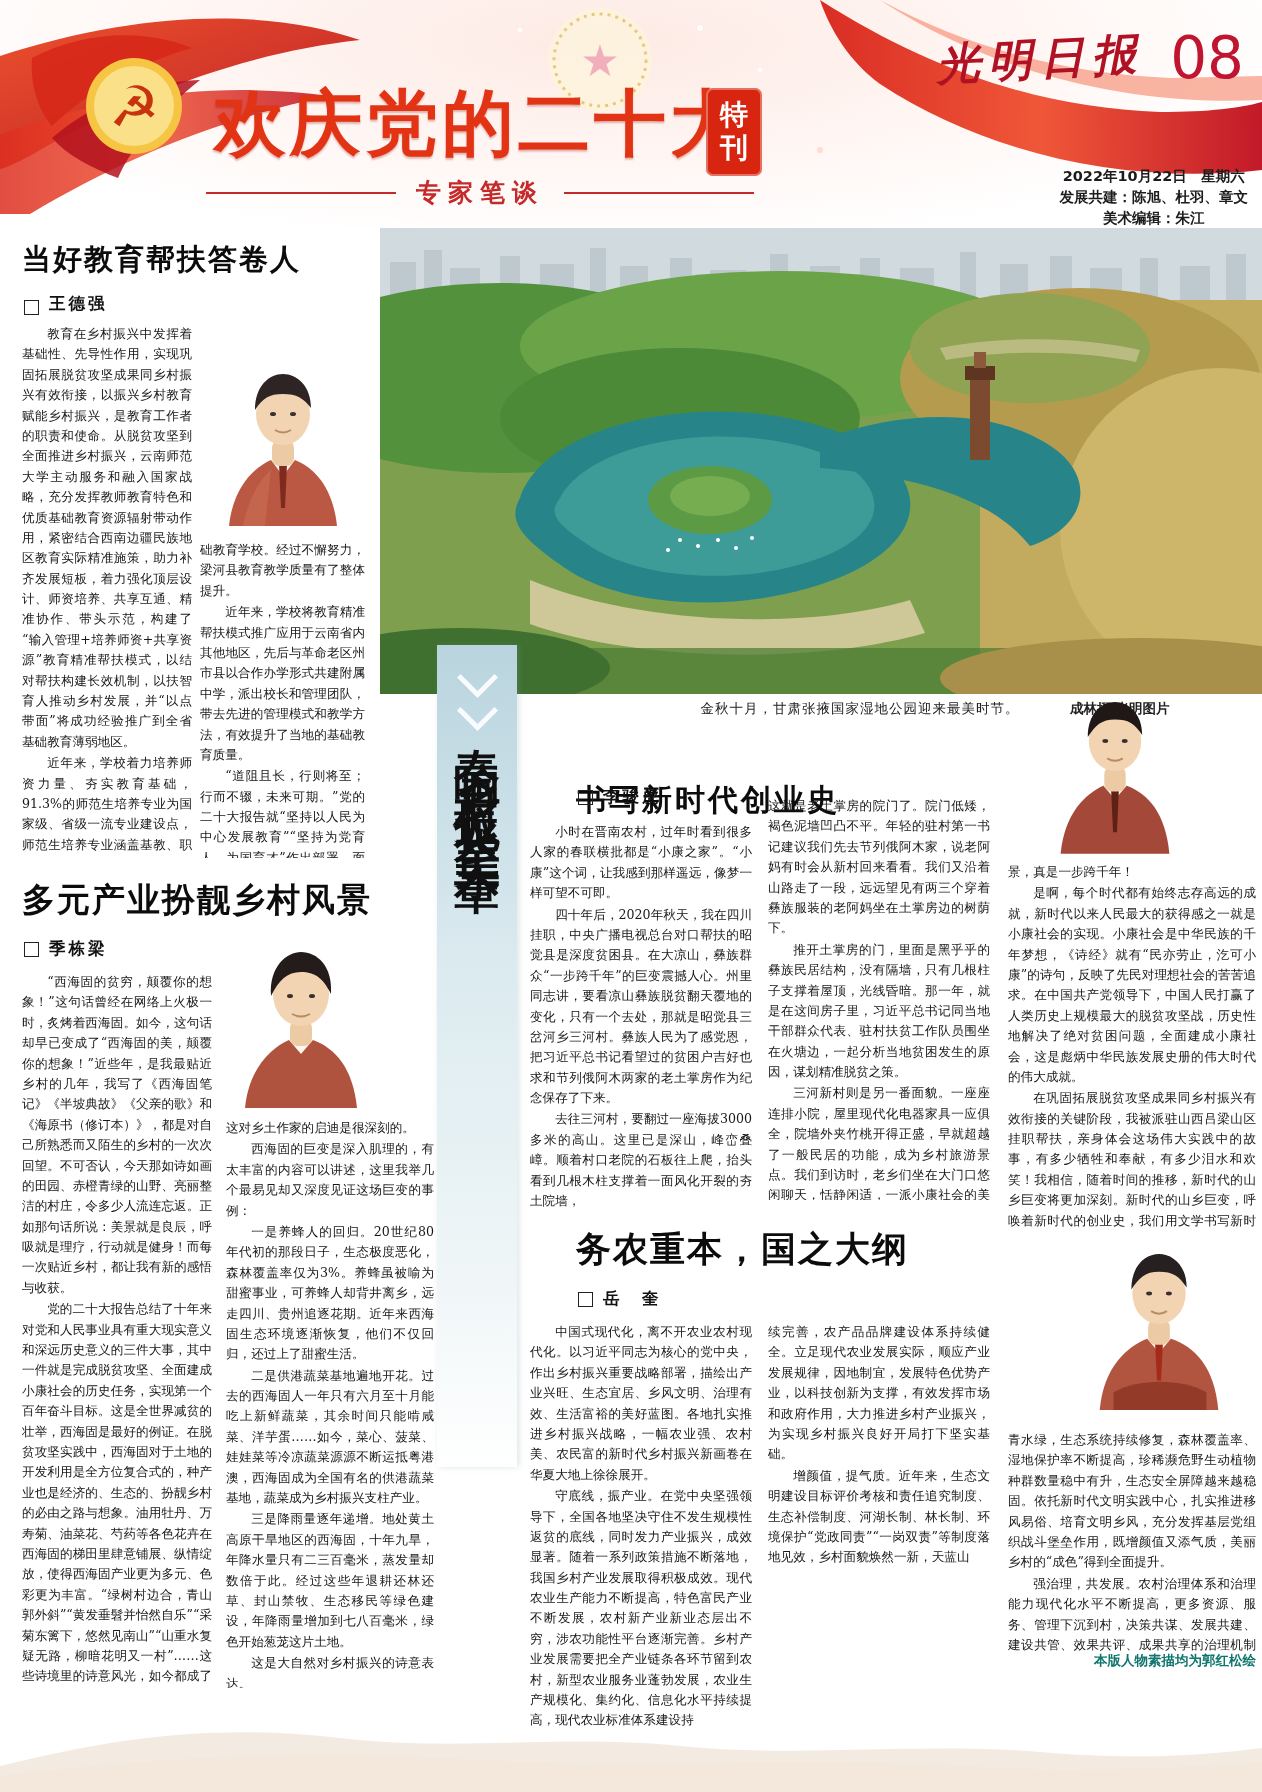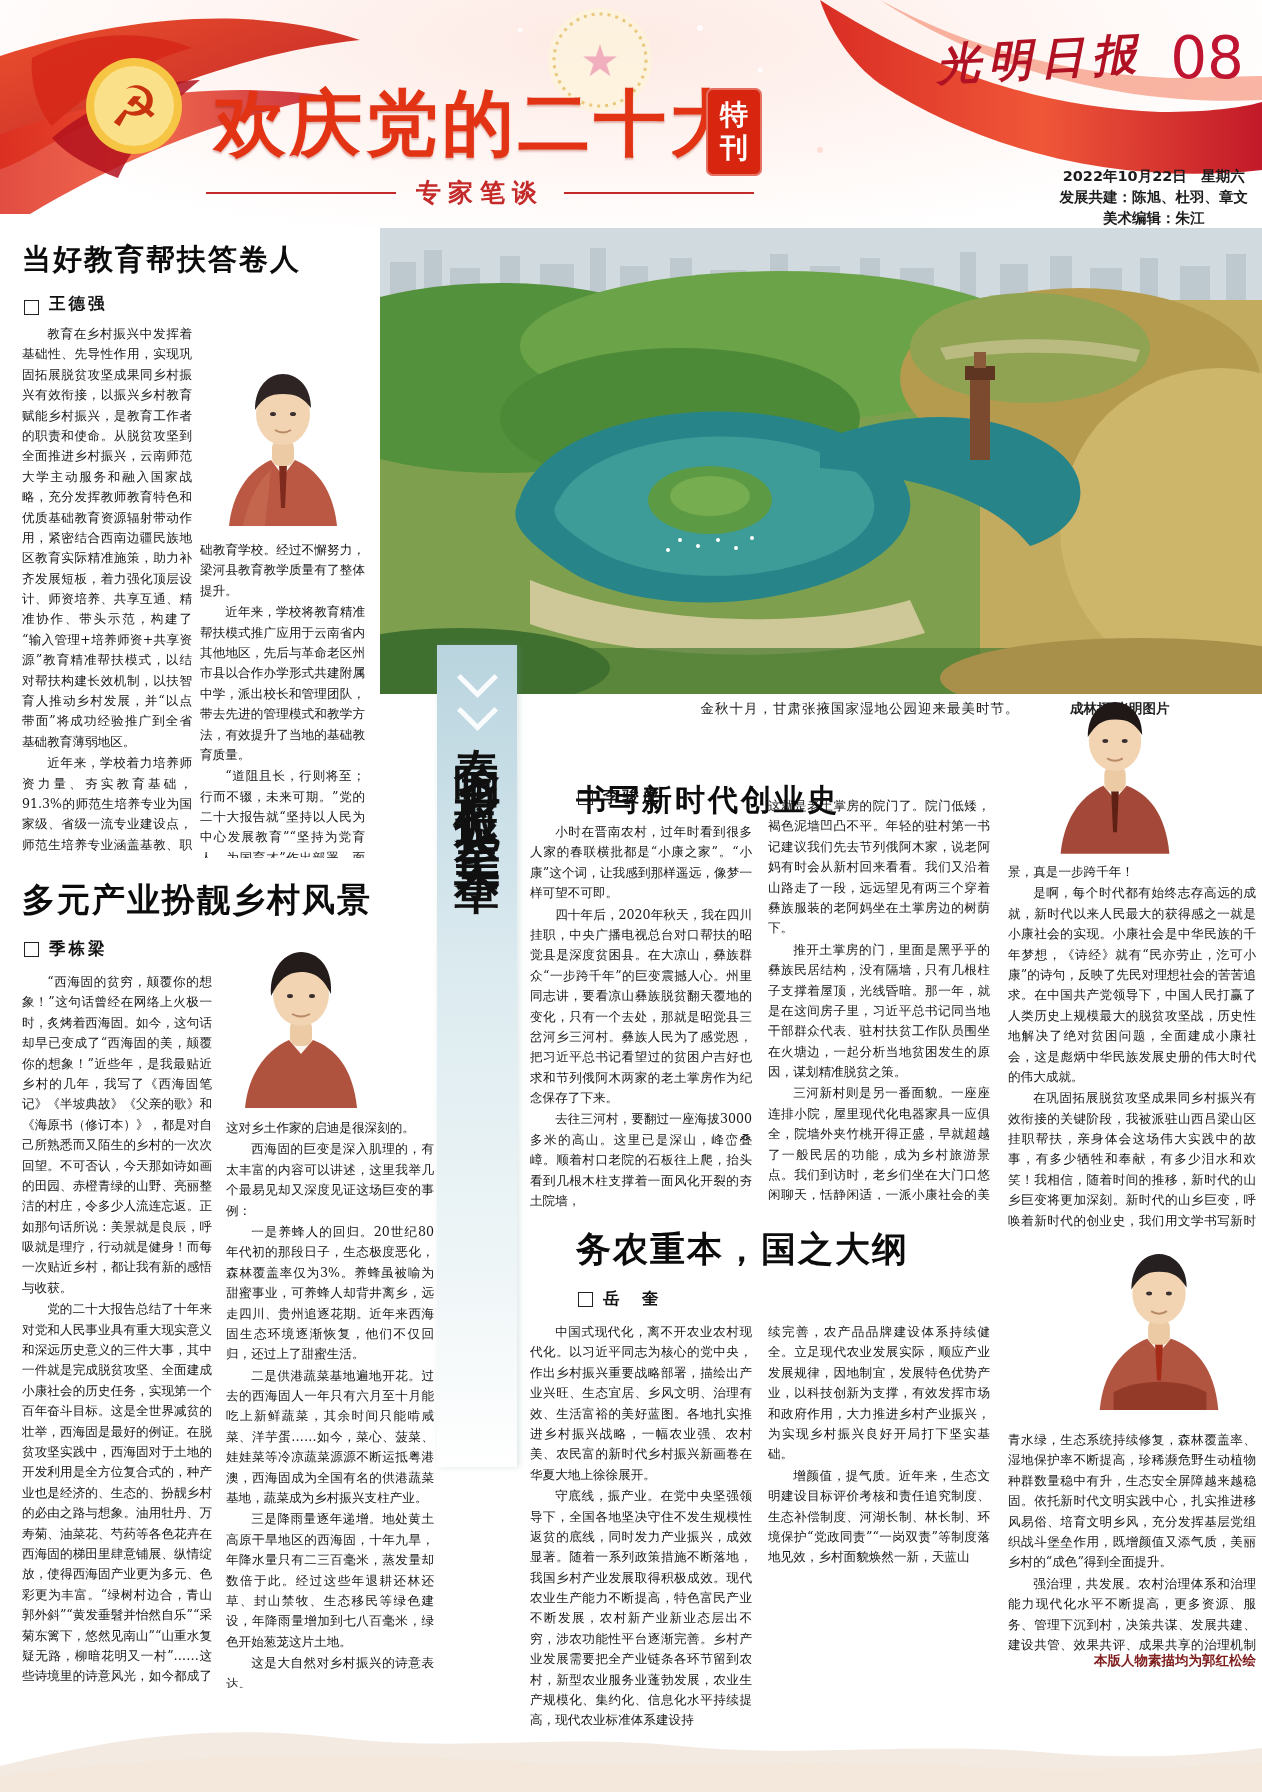--- a/index.html
+++ b/index.html
@@ -51,21 +51,21 @@
   .vstrip{left:437px;top:645px;width:80px;height:822px;
           background:linear-gradient(180deg,#b9d4de 0%,#dcebf0 40%,#eef5f7 75%,rgba(238,245,247,0));
           box-shadow:2px 0 6px rgba(120,150,160,.25);}
   .chev{width:24px;height:24px;border-right:5px solid rgba(255,255,255,.9);
         border-bottom:5px solid rgba(255,255,255,.9);transform:rotate(45deg);margin:4px auto;}
   .vtitle{left:446px;top:712px;width:64px;height:745px;writing-mode:vertical-rl;
           text-orientation:upright;font-family:"DejaVu Sans",sans-serif;font-weight:700;
           font-size:46px;letter-spacing:13px;color:#101010;line-height:64px;}
 
   .footer-credit{left:1006px;top:1652px;width:250px;text-align:right;font-weight:700;
-                 font-family:"DejaVu Sans",sans-serif;font-size:13.5px;color:#7f1d1d;}
+                 font-family:"DejaVu Sans",sans-serif;font-size:13.5px;color:#0f766e;}
   .mountains{left:0;top:1676px;width:1262px;height:116px;pointer-events:none;}
 </style>
 </head>
 <body>
 
 <div class="page">
 
   <div class="abs header">
     <svg class="abs ribbons" viewBox="0 0 1262 228">
       <defs>

